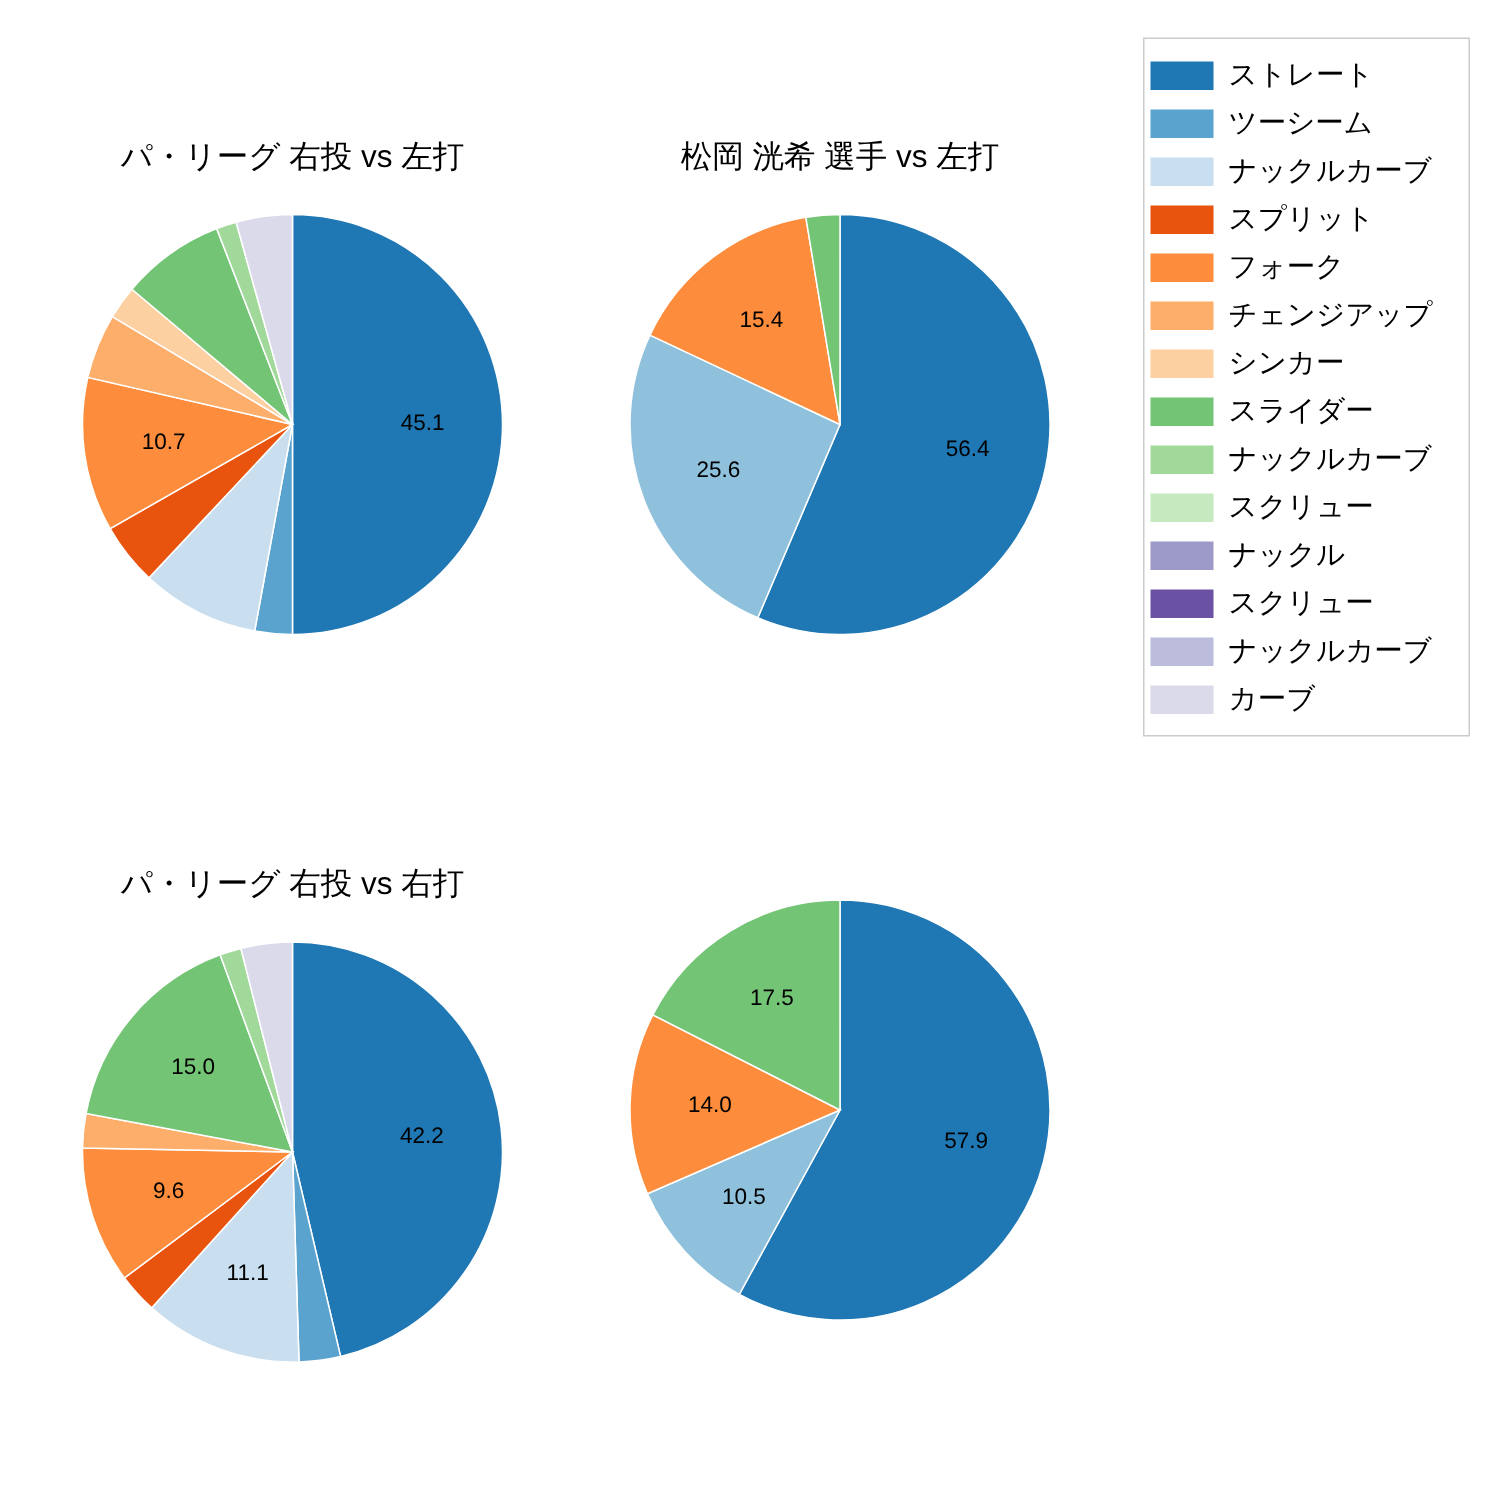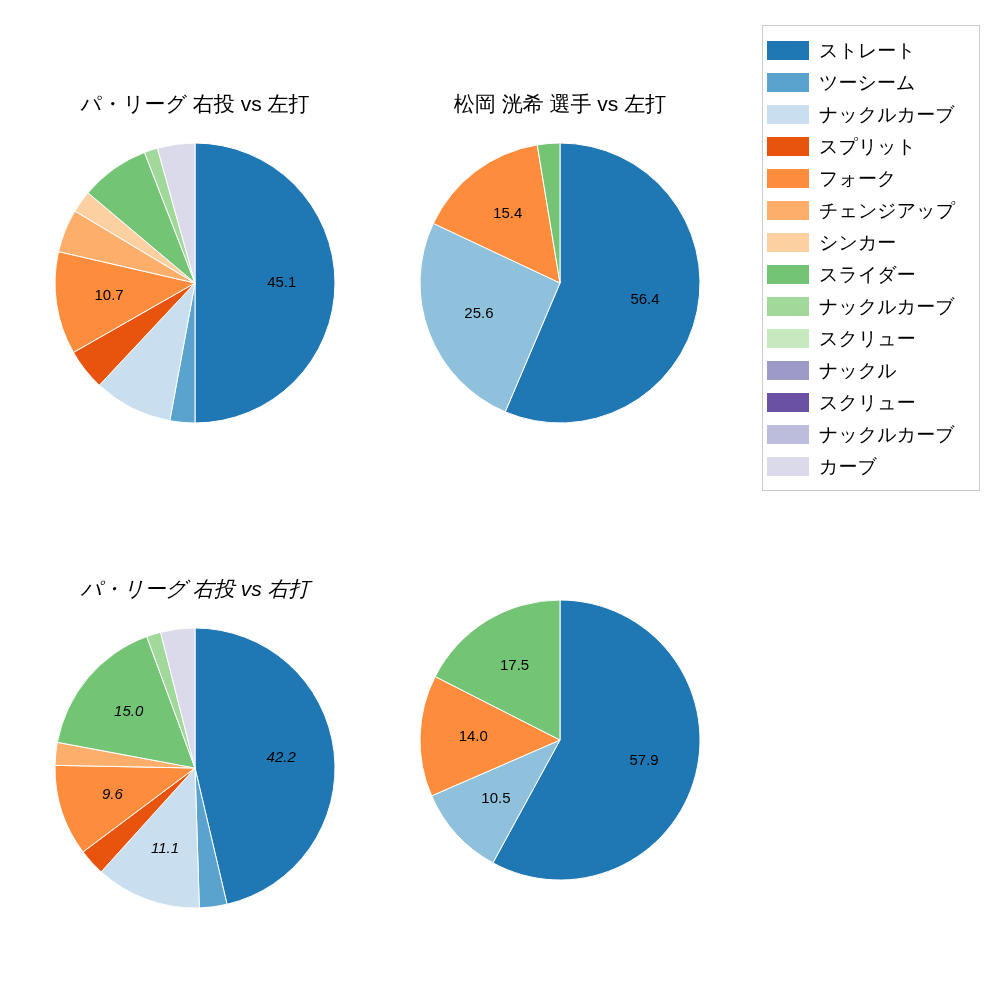--- a/index.html
+++ b/index.html
@@ -96,21 +96,21 @@
         <text x="260.05" y="182.33" class="slice-label">56.4</text>
         <path d="M 175 165 L 120.21 293.83 A 140 140 0 0 1 48.32 105.39 Z" fill="#8fc1dd" stroke="#ffffff" stroke-width="1"></path>
         <text x="93.90" y="195.94" class="slice-label">25.6</text>
         <path d="M 175 165 L 48.32 105.39 A 140 140 0 0 1 152.23 26.86 Z" fill="#fd8d3c" stroke="#ffffff" stroke-width="1"></path>
         <text x="122.67" y="95.75" class="slice-label">15.4</text>
         <path d="M 175 165 L 152.23 26.86 A 140 140 0 0 1 175.00 25.00 Z" fill="#74c476" stroke="#ffffff" stroke-width="1"></path>
       </svg>
   </div>
 </div>
 
-<div class="chart-cell" style="left:20px; top:575px; width:350px;font-style:italic;">
+<div class="chart-cell" style="left:20px; top:575px; width:350px;">
   <div class="chart-title">パ・リーグ 右投 vs 右打</div>
   <div class="pie-wrap">
     <svg class="pie-svg" id="pie2" width="350" height="330" viewBox="0 0 350 330">
         <path d="M 175 165 L 175.00 25.00 A 140 140 0 0 1 207.06 301.28 Z" fill="#1f77b4" stroke="#ffffff" stroke-width="1"></path>
         <text x="261.22" y="154.99" class="slice-label">42.2</text>
         <path d="M 175 165 L 207.06 301.28 A 140 140 0 0 1 179.34 304.93 Z" fill="#5ba3cf" stroke="#ffffff" stroke-width="1"></path>
         <path d="M 175 165 L 179.34 304.93 A 140 140 0 0 1 81.17 268.90 Z" fill="#c9dff0" stroke="#ffffff" stroke-width="1"></path>
         <text x="145.09" y="246.49" class="slice-label">11.1</text>
         <path d="M 175 165 L 81.17 268.90 A 140 140 0 0 1 62.97 248.96 Z" fill="#e8530e" stroke="#ffffff" stroke-width="1"></path>
         <path d="M 175 165 L 62.97 248.96 A 140 140 0 0 1 35.03 162.34 Z" fill="#fd8d3c" stroke="#ffffff" stroke-width="1"></path>

